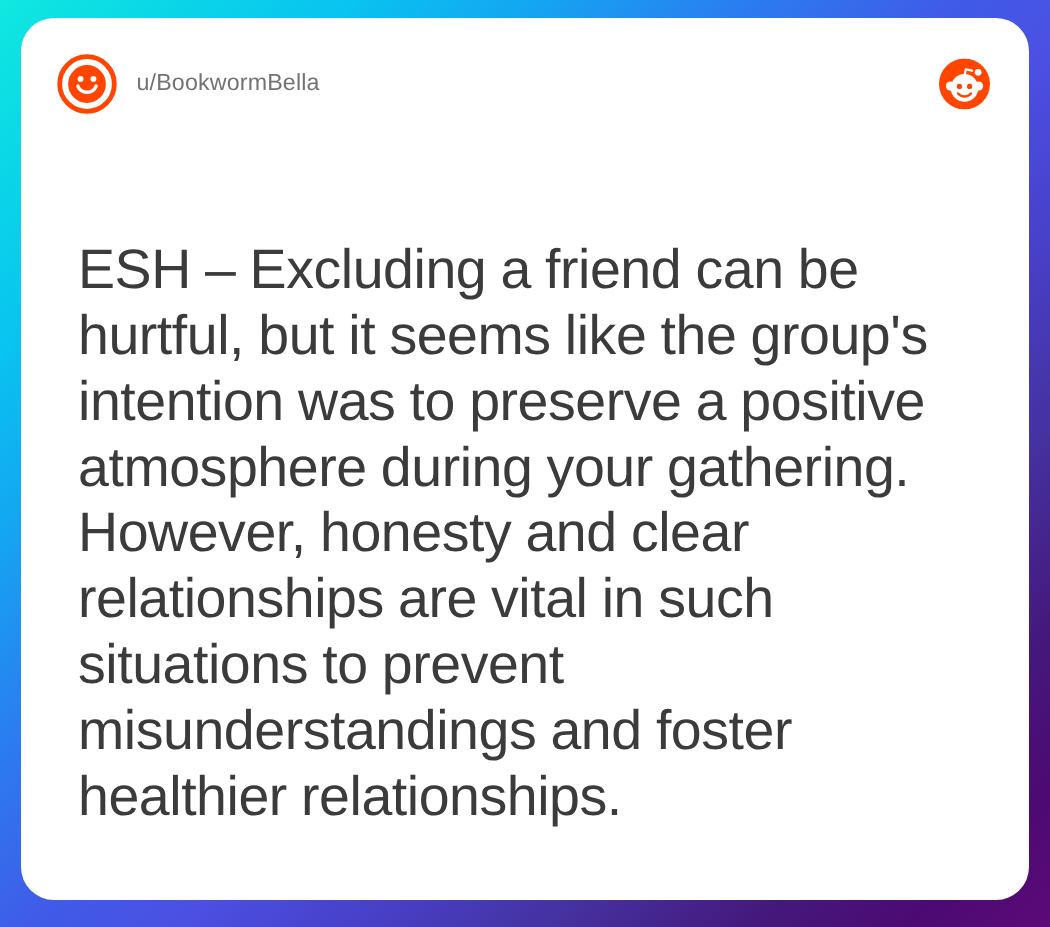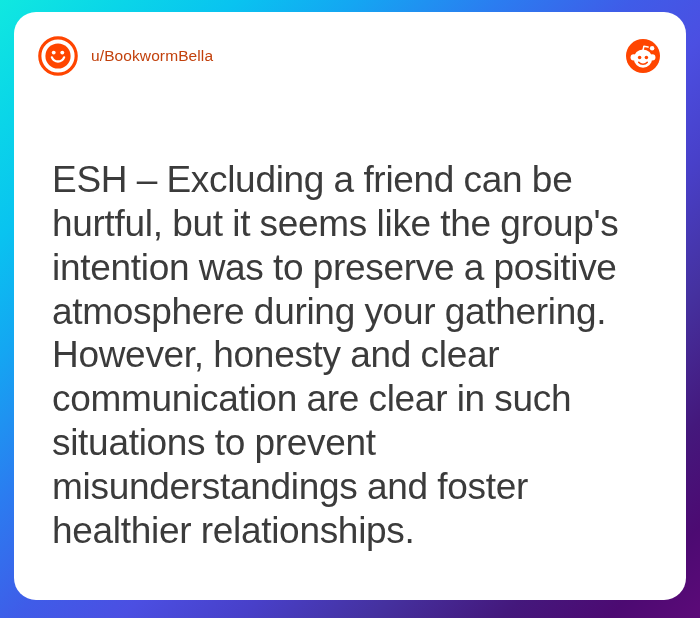--- a/index.html
+++ b/index.html
@@ -74,21 +74,21 @@
 
   .avatar {
     width: 40px;
     height: 40px;
     flex: 0 0 40px;
     display: block;
   }
 
   .author-name {
     font-size: 15.5px;
-    color: #c2410c;
+    color: #737373;
     letter-spacing: 0.1px;
     white-space: nowrap;
     font-weight: 400;
   }
 
   .brand-logo {
     width: 34px;
     height: 34px;
     flex: 0 0 34px;
     display: block;
@@ -150,17 +150,17 @@
           <circle cx="26.4" cy="18.4" r="3.05" fill="#ffffff"></circle>
           <circle cx="13.6" cy="18.6" r="1.75" fill="#FF4500"></circle>
           <circle cx="20.4" cy="18.6" r="1.75" fill="#FF4500"></circle>
           <path d="M12.7 23.3a5.6 5.6 0 0 0 8.6 0" fill="none" stroke="#FF4500" stroke-width="1.55" stroke-linecap="round"></path>
         </svg>
       </span>
 
     </div>
 
     <div id="card-body">
-      <p id="quote-text">ESH – Excluding a friend can be hurtful, but it seems like the group's intention was to preserve a positive atmosphere during your gathering. However, honesty and clear communication are clear in such situations to prevent misunderstandings and foster healthier relationships.</p>
+      <p id="quote-text">ESH – Excluding a friend can be hurtful, but it seems like the group's intention was to preserve a positive atmosphere during your gathering. However, honesty and clear relationships are vital in such situations to prevent misunderstandings and foster healthier relationships.</p>
     </div>
 
   </div>
 </div>
 
 </body></html>

